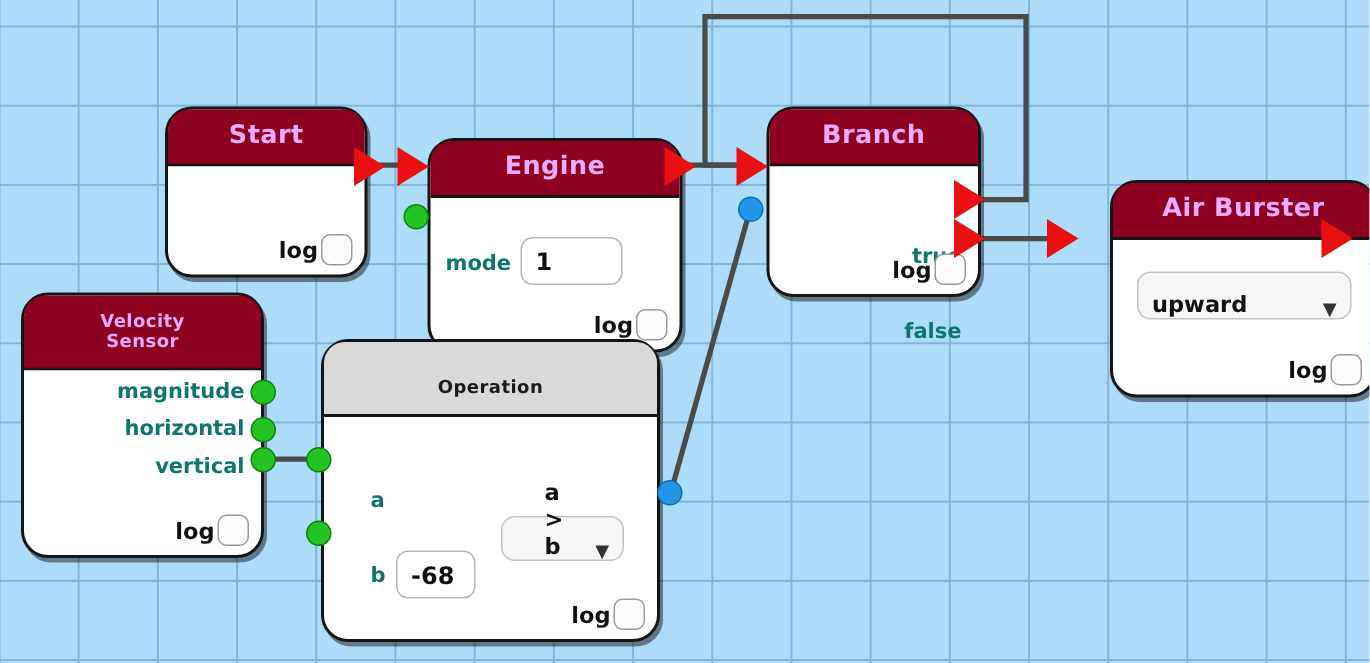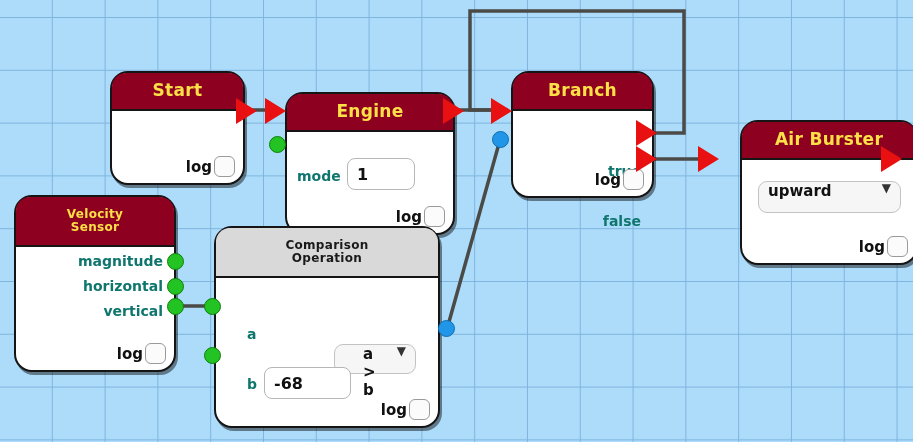--- a/index.html
+++ b/index.html
@@ -36,21 +36,21 @@
     border-radius: 18px;
     background: #ffffff;
     box-sizing: border-box;
     box-shadow: 2px 3px 0 rgba(0,0,0,0.45);
     overflow: visible;
   }
   .node-header {
     height: 38px;
     border-radius: 14px 14px 0 0;
     background: #8e0020;
-    color: #fde047;
+    color: #f0abfc;
     font-weight: bold;
     font-size: 17px;
     display: flex;
     align-items: center;
     justify-content: center;
     text-align: center;
     line-height: 1.05;
     border-bottom: 2.5px solid #151515;
     box-sizing: border-box;
     letter-spacing: 0.3px;
@@ -119,21 +119,21 @@
 
   .dropdown {
     position: absolute;
     border: 1.6px solid #c3c3c3;
     border-radius: 9px;
     background: #f6f6f6;
     font-size: 15px;
     font-weight: bold;
     color: #111;
     display: flex;
-    align-items: flex-start;
+    align-items: flex-end;
     justify-content: space-between;
     padding: 0 9px;
     box-sizing: border-box;
   }
   .dropdown .chev {
     margin-left: 8px;
     color: #333;
     font-size: 12px;
     line-height: 1;
   }
@@ -261,32 +261,32 @@
       </div>
     </div>
   </div>
   <div class="dot green" style="left:167px; top:253px;"></div>
   <div class="dot green" style="left:167px; top:278px;"></div>
   <div class="dot green" style="left:167px; top:298px;"></div>
 
   <div class="node" style="left:214px; top:226px; width:226px; height:202px;">
     <div class="node-header two-line gray">
       <span>
-        <span>Comparison</span><br>
+        <br>
         <span>Operation</span>
       </span>
     </div>
     <div class="node-body tall-head">
       <div class="port-label" style="left:31px; top:48px;">a</div>
       <div class="port-label" style="left:31px; top:98px;">b</div>
       <div class="dropdown" style="left:118px; top:66px; width:82px; height:30px;padding-left:28px;">
         <span>a &gt; b</span>
         <span class="chev">▼</span>
       </div>
-      <div class="value-field" style="left:48px; top:89px; width:87px; height:32px;">-68</div>
+      <div class="value-field" style="left:48px; top:89px; width:53px; height:32px;">-68</div>
       <div class="log-row">
         <span class="log-label">log</span>
         <span class="log-box"></span>
       </div>
     </div>
   </div>
   <div class="dot green" style="left:204px; top:298px;"></div>
   <div class="dot green" style="left:204px; top:347px;"></div>
   <div class="dot blue" style="left:438px; top:320px;"></div>
 

